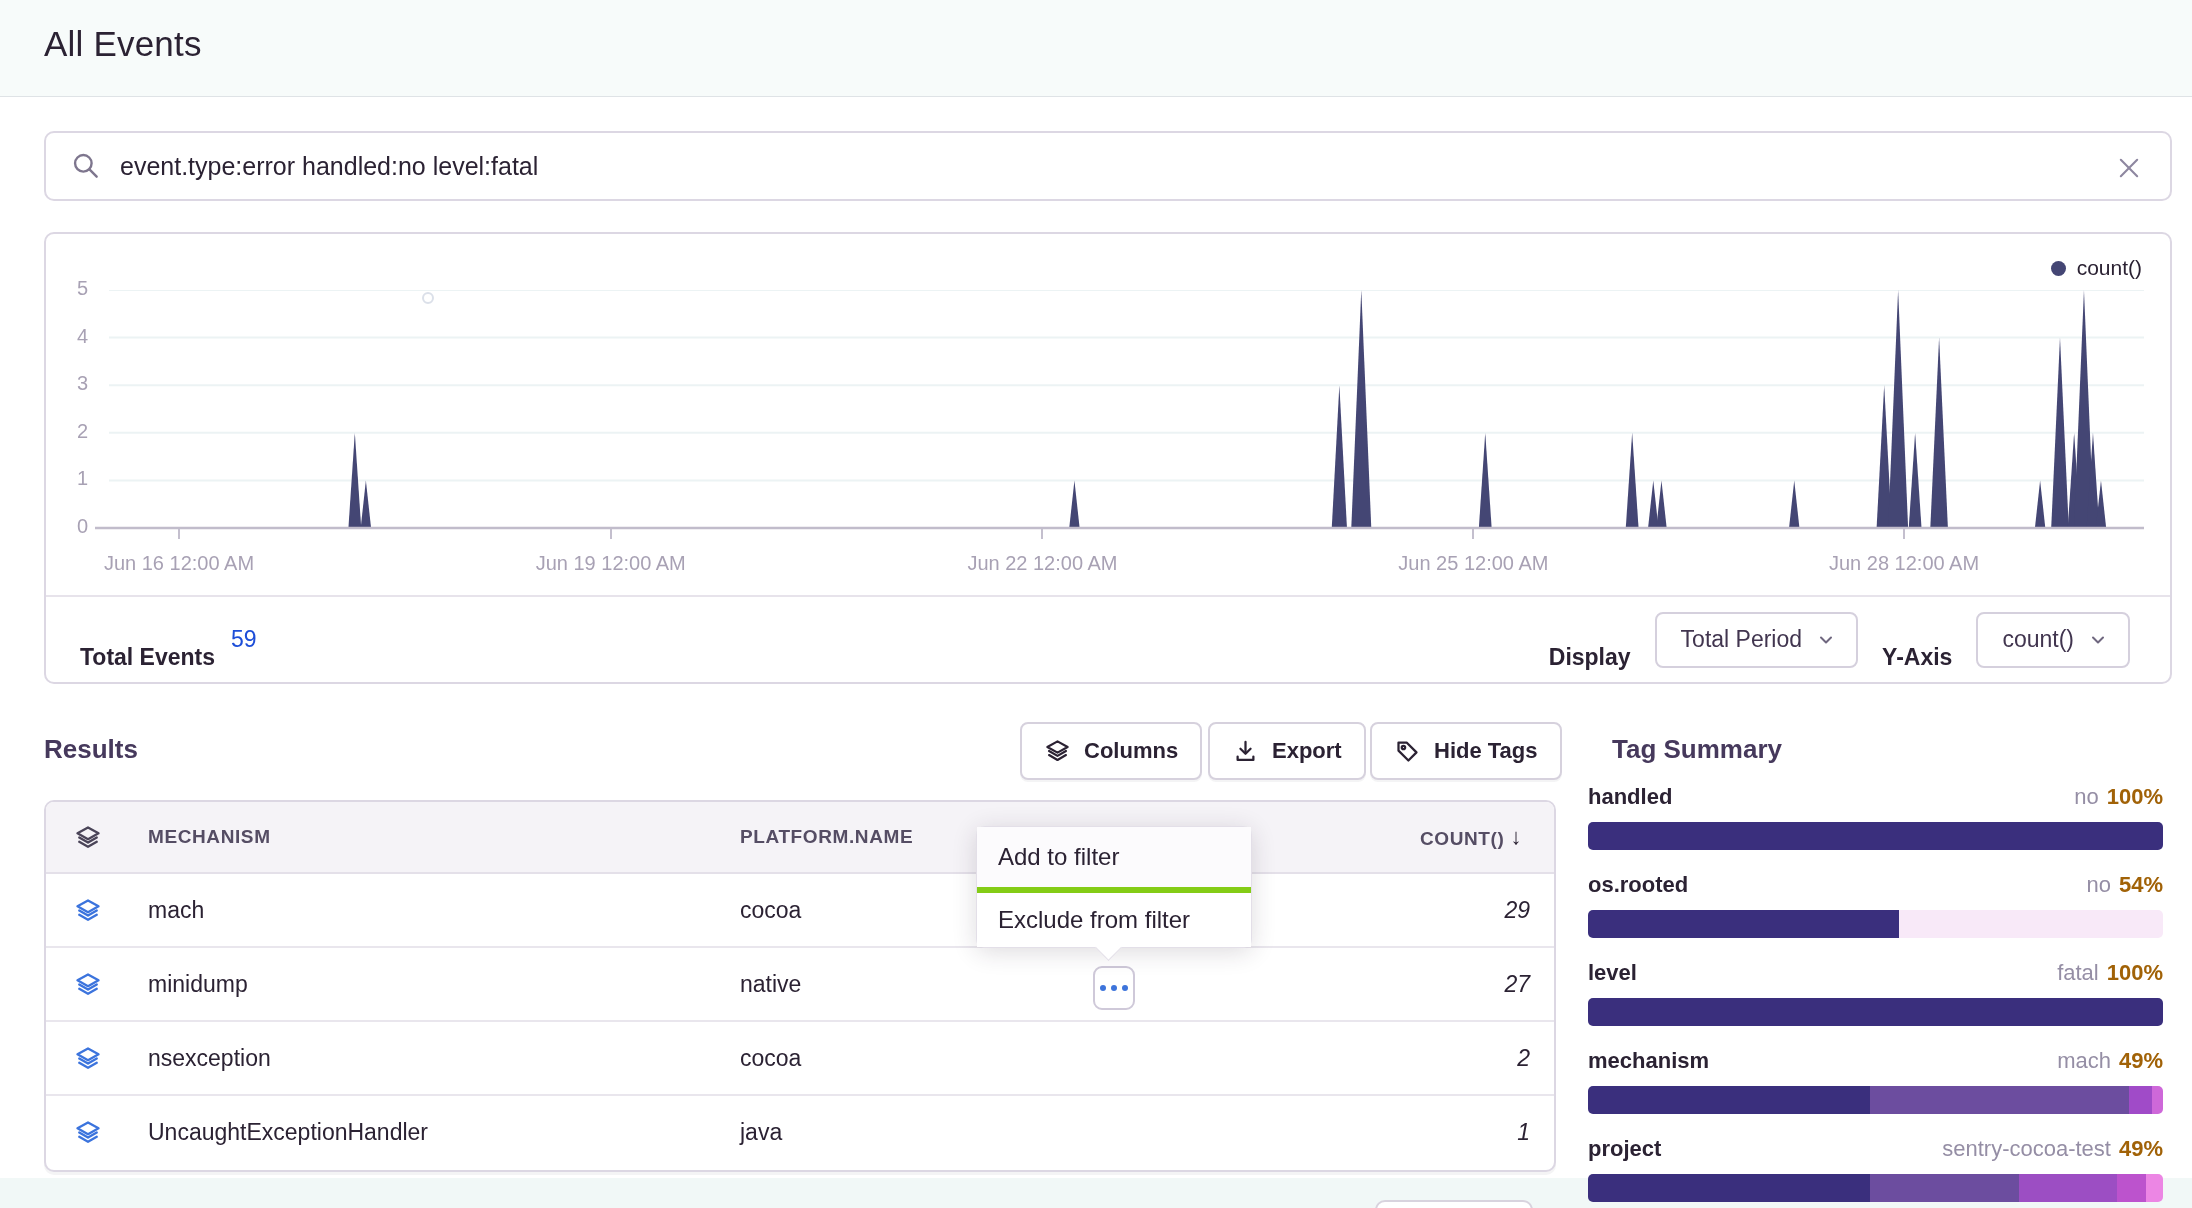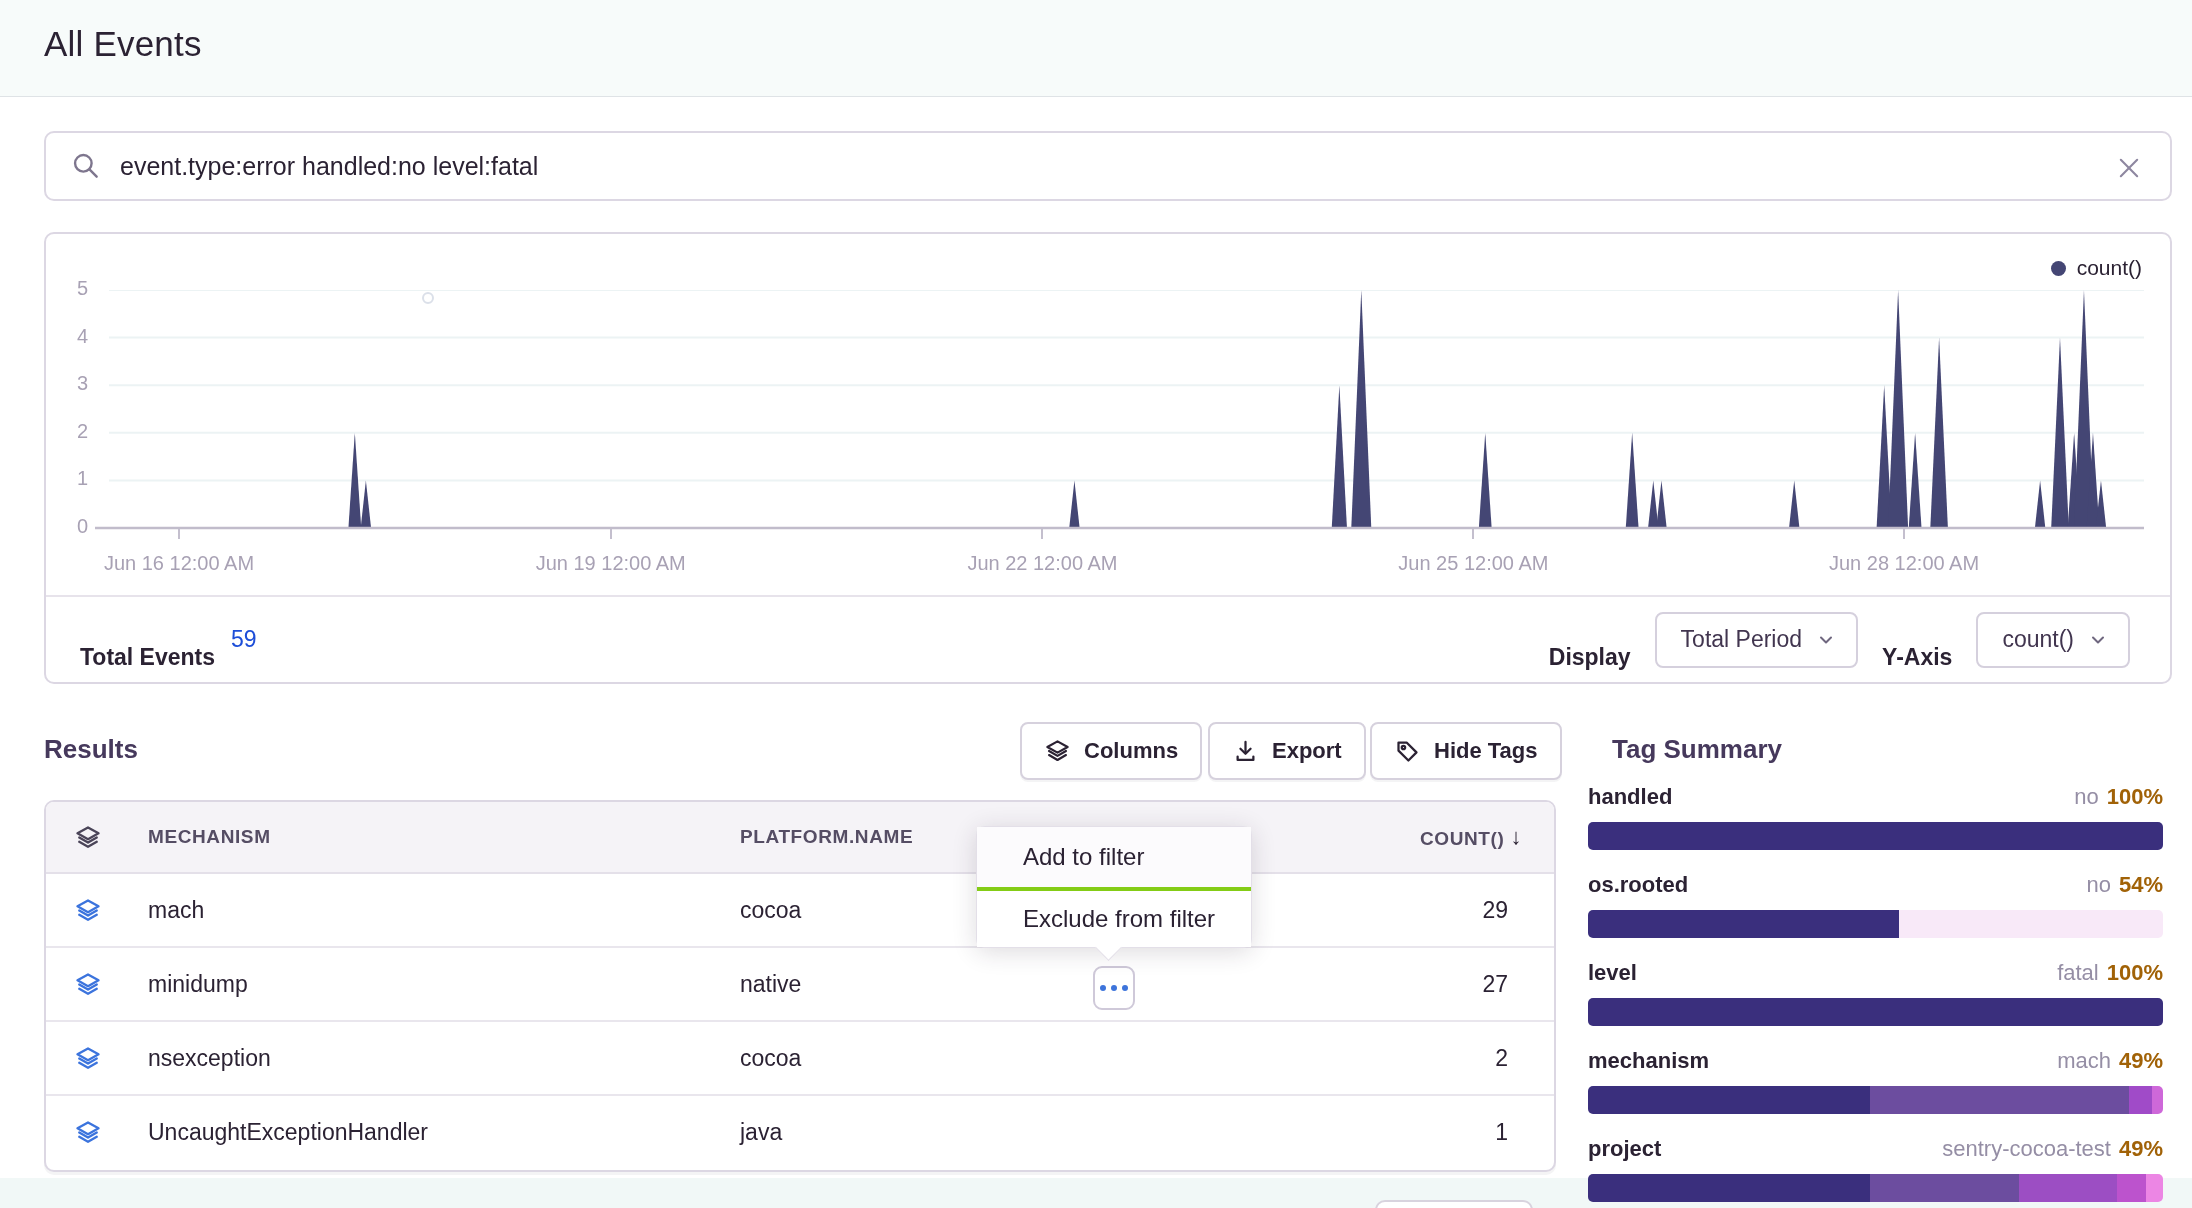--- a/index.html
+++ b/index.html
@@ -46,30 +46,30 @@
   .thead { position:relative; height:72px; background:#F5F3F7; border-bottom:2px solid #E4E0E9; }
   .thead .hicon { position:absolute; left:28px; top:22px; width:28px; height:28px; color:#4A4458; }
   .th { position:absolute; top:24px; font-size:19px; font-weight:700; color:#554D64; letter-spacing:.6px; }
   .th.c1 { left:102px; } .th.c2 { left:694px; }
   .th.c3 { right:32px; display:flex; gap:6px; align-items:center; }
   .sort-arrow { font-size:22px; color:#2B2233; font-weight:400; position:relative; top:-2px; }
   .trow { position:relative; height:74px; border-bottom:2px solid #E9E6ED; }
   .trow:last-child { border-bottom:none; }
   .trow .ricon { position:absolute; left:28px; top:23px; width:28px; height:28px; color:#3C74DD; }
   .cell { position:absolute; top:23px; font-size:23px; color:#2B2233; }
-  .cell.c1 { left:102px; } .cell.c2 { left:694px; } .cell.c3 { right:46px; }
+  .cell.c1 { left:102px; } .cell.c2 { left:694px; } .cell.c3 { right:24px;font-style:italic; }
 
   
   .ellipsis-btn { position:absolute; left:1093px; top:966px; width:42px; height:44px; background:#fff; border:2px solid #CFC9D9; border-radius:9px; display:flex; align-items:center; justify-content:center; gap:5px; cursor:pointer; z-index:4; }
   .ellipsis-btn i { width:6px; height:6px; border-radius:50%; background:#3D74DB; }
 
   
   .popup { position:absolute; left:976px; top:826px; width:276px; background:#fff; border:1px solid #E3DFE8; border-radius:9px; box-shadow:0 4px 24px rgba(43,34,51,.16); z-index:6; }
-  .popup-item { height:60px; display:flex; align-items:center; padding-left:46px; font-size:24px; color:#2B2233; cursor:pointer; background:#FCFBFD; }
-  .popup-item + .popup-item { border-top:4px solid #84cc16; background:#fff; }
+  .popup-item { height:60px; display:flex; align-items:center; padding-left:21px; font-size:24px; color:#2B2233; cursor:pointer; background:#FCFBFD; }
+  .popup-item + .popup-item { border-top:6px solid #84cc16; background:#fff; }
   .popup-caret { position:absolute; left:122px; bottom:-10px; width:19px; height:19px; background:#fff; border-right:1px solid #E3DFE8; border-bottom:1px solid #E3DFE8; transform:rotate(45deg); }
 
   
   .tag-heading { position:absolute; left:1588px; top:734px; font-size:26px; font-weight:700; color:#46395C;margin-left:24px; }
   .tag-groups { position:absolute; left:1588px; top:784px; width:575px; }
   .tag-group { margin-bottom:22px; }
   .tag-label-row { display:flex; align-items:baseline; height:30px; }
   .tag-name { font-size:22px; font-weight:700; color:#2B2233; }
   .tag-val { margin-left:auto; font-size:22px; color:#958EA5; }
   .tag-val b { color:#a16207; margin-left:8px; font-weight:700; }

